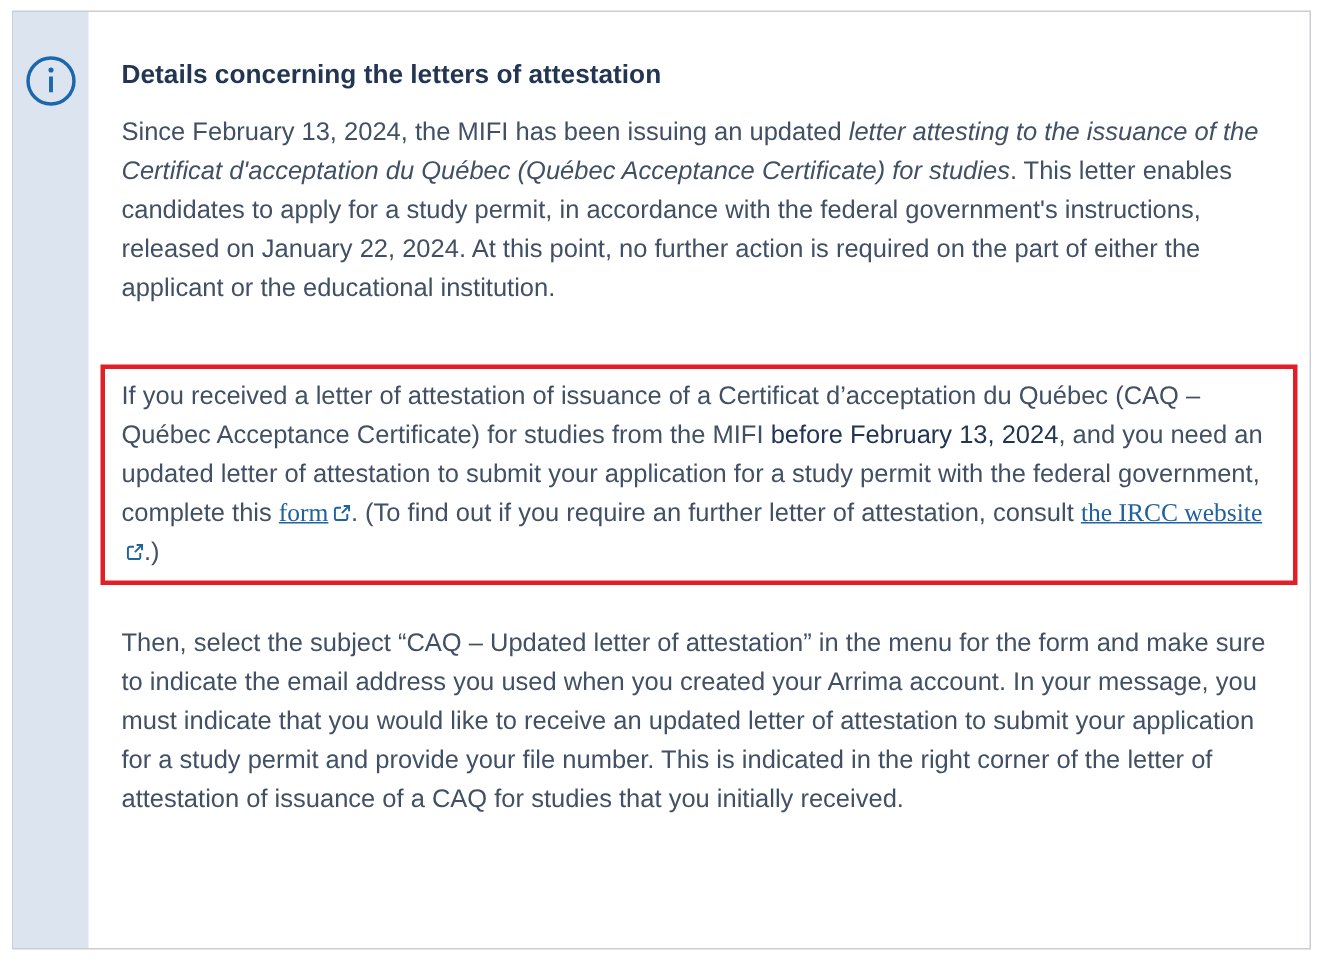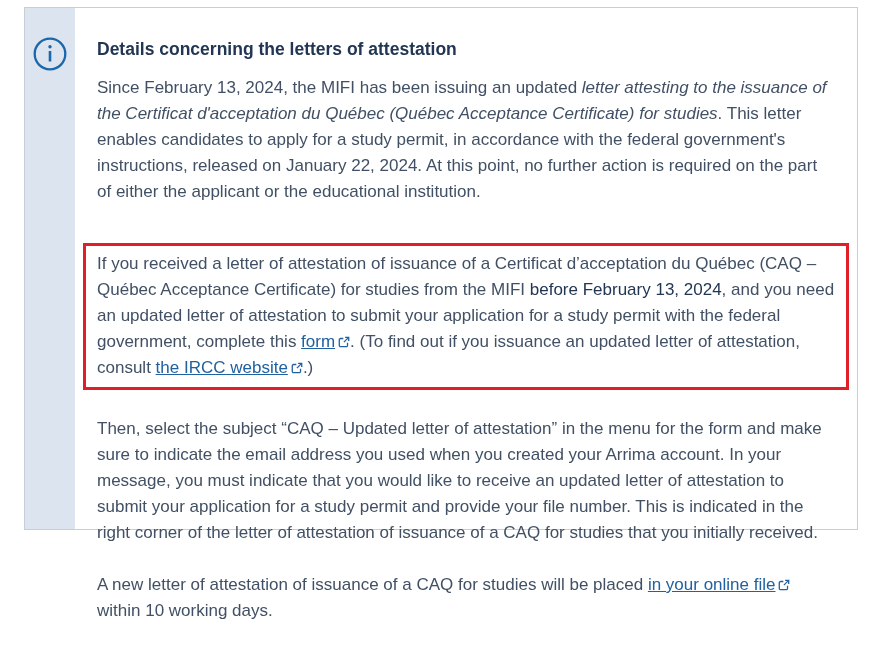--- a/index.html
+++ b/index.html
@@ -6,22 +6,22 @@
     
   }
   html,body{margin:0;padding:0;}
   body{
     width:882px;height:653px;overflow:hidden;background:#ffffff;
     font-family:"Liberation Sans","DejaVu Sans",sans-serif;
     -webkit-font-smoothing:antialiased;
   }
   .callout{
     box-sizing:border-box;
-    margin:7px 24px;
-    height:523px;
+    margin:7px 8px;
+    height:626px;
     border:1px solid var(--border_gray,#c9ced6);
     display:flex;
     background:#ffffff;
   }
   .stripe{
     width:50px;
     flex:0 0 50px;
     background:var(--stripe_bg,#dce4ef);
     display:flex;
     justify-content:center;
@@ -54,20 +54,21 @@
     margin:38px -20px 26px -14px;
     padding:5px 11px 6px 11px;
   }
   .highlight p{margin:0;}
   .it{font-style:italic;}
   .b{font-weight:400;color:var(--heading_text,#223654);}
   a{
     color:var(--link_blue,#20619f);
     text-decoration:underline;
     cursor:pointer;
+    font-family:Liberation Serif, serif;
   }
   .ext-icon{
     width:12px;height:12px;
     margin-left:3px;
     vertical-align:-1px;
   }
 </style>
 </head>
 <body>
 
@@ -82,26 +83,21 @@
     </span>
   </div>
   <div class="content">
     <h2>Details concerning the letters of attestation</h2>
     <p><span>Since February 13, 2024, the MIFI has been issuing an updated </span><span class="it">letter attesting to the issuance of the Certificat d'acceptation du Québec (Québec Acceptance Certificate) for studies</span><span>. This letter enables candidates to apply for a study permit, in accordance with the federal government's instructions, released on January 22, 2024. At this point, no further action is required on the part of either the applicant or the educational institution.</span></p>
     <div class="highlight">
       <p><span>If you received a letter of attestation of issuance of a Certificat d’acceptation du Québec (CAQ – Québec Acceptance Certificate) for studies from the MIFI </span><span class="b">before February 13, 2024</span><span>, and you need an updated letter of attestation to submit your application for a study permit with the federal government, complete this </span><a href="#">form<svg viewBox="0 0 14 14" class="ext-icon">
               <path d="M6.2 2.9H3A1.5 1.5 0 0 0 1.5 4.4V11A1.5 1.5 0 0 0 3 12.5h6.6A1.5 1.5 0 0 0 11.1 11V7.8" fill="none" stroke="currentColor" stroke-width="1.5"></path>
               <path d="M8.3 1.5h4.2v4.2" fill="none" stroke="currentColor" stroke-width="1.5"></path>
               <path d="M12.1 1.9 6.9 7.1" fill="none" stroke="currentColor" stroke-width="1.5"></path>
-            </svg></a><span>. (To find out if you issuance an updated letter of attestation, consult </span><a href="#">the IRCC website<svg viewBox="0 0 14 14" class="ext-icon">
+            </svg></a><span>. (To find out if you require an further letter of attestation, consult </span><a href="#">the IRCC website<svg viewBox="0 0 14 14" class="ext-icon">
               <path d="M6.2 2.9H3A1.5 1.5 0 0 0 1.5 4.4V11A1.5 1.5 0 0 0 3 12.5h6.6A1.5 1.5 0 0 0 11.1 11V7.8" fill="none" stroke="currentColor" stroke-width="1.5"></path>
               <path d="M8.3 1.5h4.2v4.2" fill="none" stroke="currentColor" stroke-width="1.5"></path>
               <path d="M12.1 1.9 6.9 7.1" fill="none" stroke="currentColor" stroke-width="1.5"></path>
             </svg></a><span>.)</span></p>
     </div>
     <p><span>Then, select the subject “CAQ – Updated letter of attestation” in the menu for the form and make sure to indicate the email address you used when you created your Arrima account. In your message, you must indicate that you would like to receive an updated letter of attestation to submit your application for a study permit and provide your file number. This is indicated in the right corner of the letter of attestation of issuance of a CAQ for studies that you initially received.</span></p>
-    <p><span>A new letter of attestation of issuance of a CAQ for studies will be placed </span><a href="#">in your online file<svg viewBox="0 0 14 14" class="ext-icon">
-            <path d="M6.2 2.9H3A1.5 1.5 0 0 0 1.5 4.4V11A1.5 1.5 0 0 0 3 12.5h6.6A1.5 1.5 0 0 0 11.1 11V7.8" fill="none" stroke="currentColor" stroke-width="1.5"></path>
-            <path d="M8.3 1.5h4.2v4.2" fill="none" stroke="currentColor" stroke-width="1.5"></path>
-            <path d="M12.1 1.9 6.9 7.1" fill="none" stroke="currentColor" stroke-width="1.5"></path>
-          </svg></a><span> within 10 working days.</span></p>
   </div>
 </div>
 
 </body></html>

